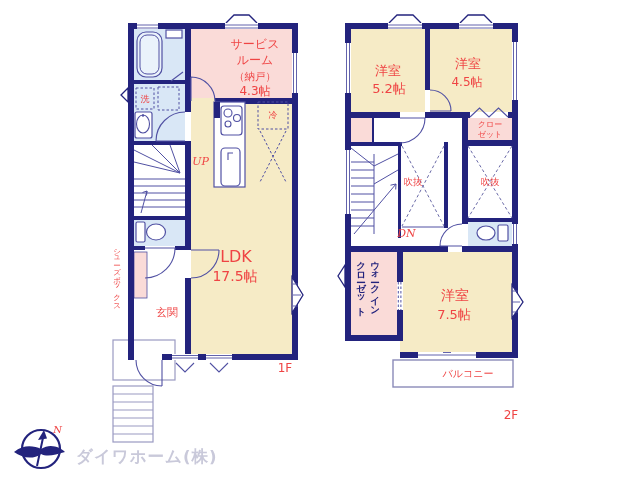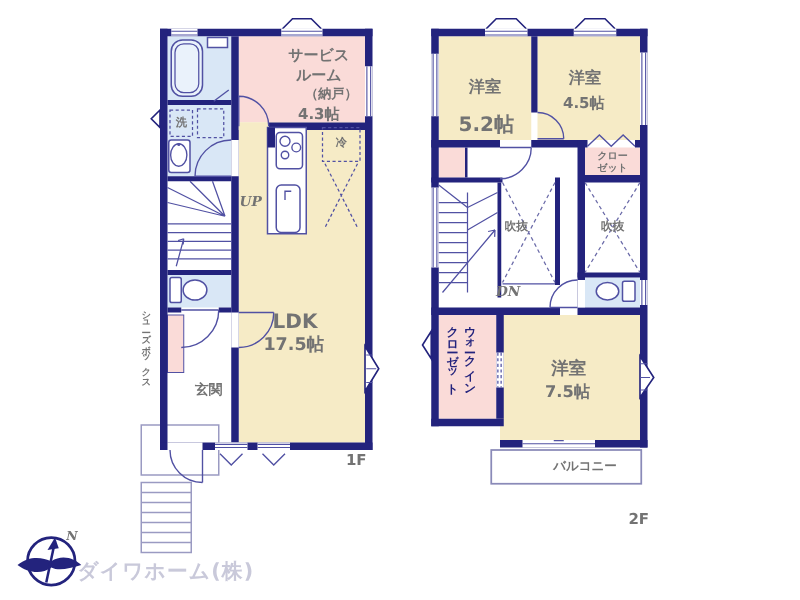--- a/index.html
+++ b/index.html
@@ -11,21 +11,21 @@
   .wline{stroke:#5151a3;stroke-width:0.9;fill:none;}
   .fix{stroke:#5151a3;stroke-width:1.2;fill:#ffffff;}
   .fixn{stroke:#5151a3;stroke-width:1.1;fill:none;}
   .dash{stroke:#5151a3;stroke-width:1;fill:none;stroke-dasharray:2.5 2;}
   .arc{stroke:#5151a3;stroke-width:1.1;fill:none;}
   .sline{stroke:#5151a3;stroke-width:1;fill:none;}
   .gray{stroke:#9a9ac2;stroke-width:1.2;fill:#ffffff;}
   .chev{fill:#ffffff;stroke:#23237d;stroke-width:1.3;}
   .vdash{stroke:#6a6aa8;stroke-width:1;fill:none;stroke-dasharray:3 2.5;}
   .navy{fill:#23237d;}
-  .lbl{position:absolute;transform:translate(-50%,-50%);color:#737373;font-weight:bold;
+  .lbl{position:absolute;transform:translate(-50%,-50%);color:#ef4444;font-weight:normal;
        white-space:nowrap;line-height:1;}
   .tl{transform:none;}
   .vtext{writing-mode:vertical-rl;text-orientation:upright;}
   .serifi{font-family:"DejaVu Serif","Liberation Serif",serif;font-style:italic;padding-left:33px;}
   .closet2{line-height:10px;text-align:center;}
   .closet2 span{display:block;}
   .wic{writing-mode:vertical-rl;text-orientation:upright;font-size:9.5px;
        line-height:14px;letter-spacing:0.5px;color:#23237d;font-weight:bold;position:absolute;}
   .wic span{display:block;}
   .logo-text{color:#c9c9da;font-size:16.5px;letter-spacing:1px;font-weight:bold;}
@@ -236,35 +236,35 @@
     <circle cx="41" cy="449" r="19" fill="none" stroke="#23237d" stroke-width="2.2"></circle>
     <path d="M14 452 C 24 444, 34 446, 41 449 C 50 443, 60 447, 65 452 C 55 455, 47 457, 41 454 C 33 460, 22 458, 14 452 Z" fill="#23237d"></path>
     <path d="M37 466 L44 433" stroke="#23237d" stroke-width="2" fill="none"></path>
     <polygon points="44,430 38,440 47,438.5" fill="#23237d"></polygon>
   </g>
 </svg>
 
 <div>
   <div class="lbl" style="left:255px;top:44px;font-size:12px;">サービス</div>
   <div class="lbl" style="left:255px;top:60px;font-size:12px;">ルーム</div>
-  <div class="lbl" style="left:255px;top:76px;font-size:10.5px;margin-left:10px;">（納戸）</div>
+  <div class="lbl" style="left:255px;top:76px;font-size:10.5px;">（納戸）</div>
   <div class="lbl" style="left:255px;top:91px;font-size:12px;">4.3帖</div>
   <div class="lbl" style="left:145px;top:99px;font-size:9px;">洗</div>
   <div class="lbl" style="left:273px;top:115px;font-size:9px;">冷</div>
   <div class="lbl serifi" style="left:184px;top:161px;font-size:11px;">UP</div>
   <div class="lbl" style="left:236px;top:257px;font-size:16px;">LDK</div>
   <div class="lbl" style="left:235px;top:276px;font-size:14px;">17.5帖</div>
   <div class="lbl" style="left:167px;top:312px;font-size:11px;">玄関</div>
   <div class="lbl tl vtext" style="left:113px;top:243px;font-size:7.5px;letter-spacing:0.5px;">シューズボックス</div>
   <div class="lbl" style="left:285px;top:368px;font-size:12px;">1F</div>
 </div>
 
 <div>
   <div class="lbl" style="left:388px;top:70px;font-size:13px;">洋室</div>
-  <div class="lbl" style="left:389px;top:100px;font-size:16px;">5.2帖</div>
+  <div class="lbl" style="left:389px;top:88px;font-size:13px;">5.2帖</div>
   <div class="lbl" style="left:468px;top:63px;font-size:13px;">洋室</div>
   <div class="lbl" style="left:467px;top:82px;font-size:12px;">4.5帖</div>
   <div class="lbl closet2" style="left:490px;top:130px;font-size:8px;">
     <span>クロー</span>
     <span>ゼット</span>
   </div>
   <div class="lbl" style="left:413px;top:182px;font-size:9.5px;">吹抜</div>
   <div class="lbl" style="left:490px;top:182px;font-size:9.5px;">吹抜</div>
   <div class="lbl serifi" style="left:390px;top:233px;font-size:11px;text-align:right;">DN</div>
   <div class="wic" style="left:354px;top:254px;height:84px;">
@@ -272,16 +272,16 @@
     <span>クローゼット</span>
   </div>
   <div class="lbl" style="left:455px;top:295px;font-size:14px;">洋室</div>
   <div class="lbl" style="left:454px;top:314px;font-size:13px;">7.5帖</div>
   <div class="lbl" style="left:468px;top:374px;font-size:10px;">バルコニー</div>
   <div class="lbl" style="left:511px;top:415px;font-size:12px;">2F</div>
 </div>
 
 <div>
   <div class="lbl serifi" style="left:41px;top:430px;font-size:10px;">N</div>
-  <div class="lbl tl logo-text" style="left:62px;top:449px;">ダイワホーム(株)</div>
+  <div class="lbl tl logo-text" style="left:76px;top:449px;">ダイワホーム(株)</div>
 </div>
 
 </div>
 
 </body></html>

